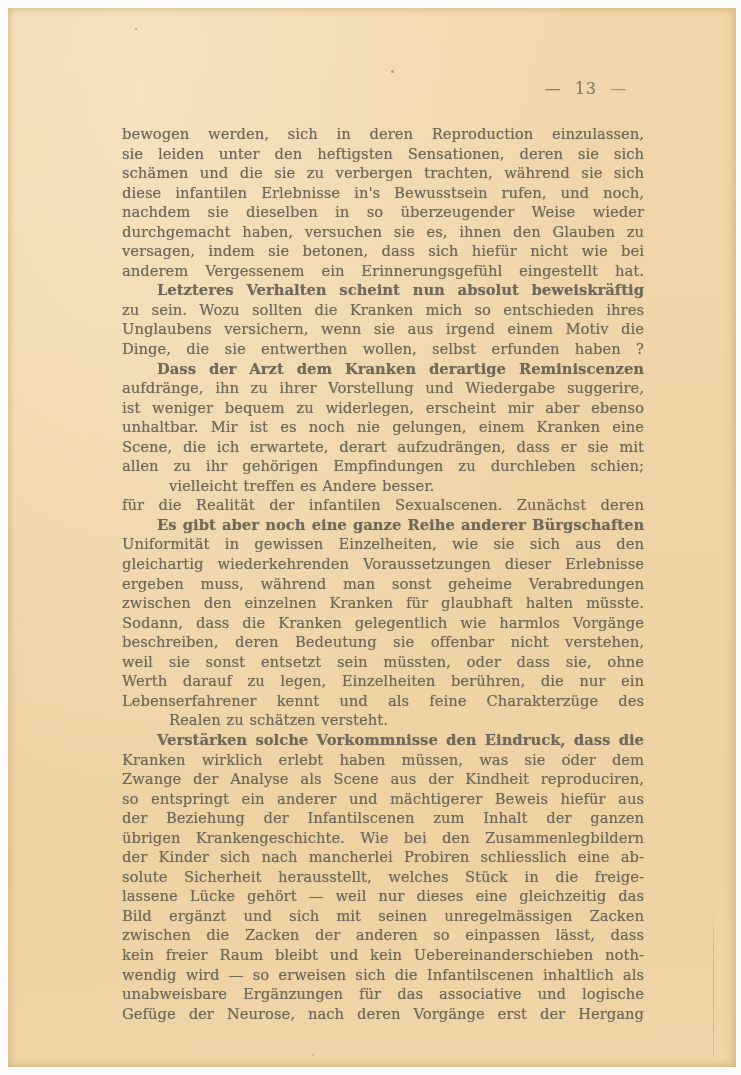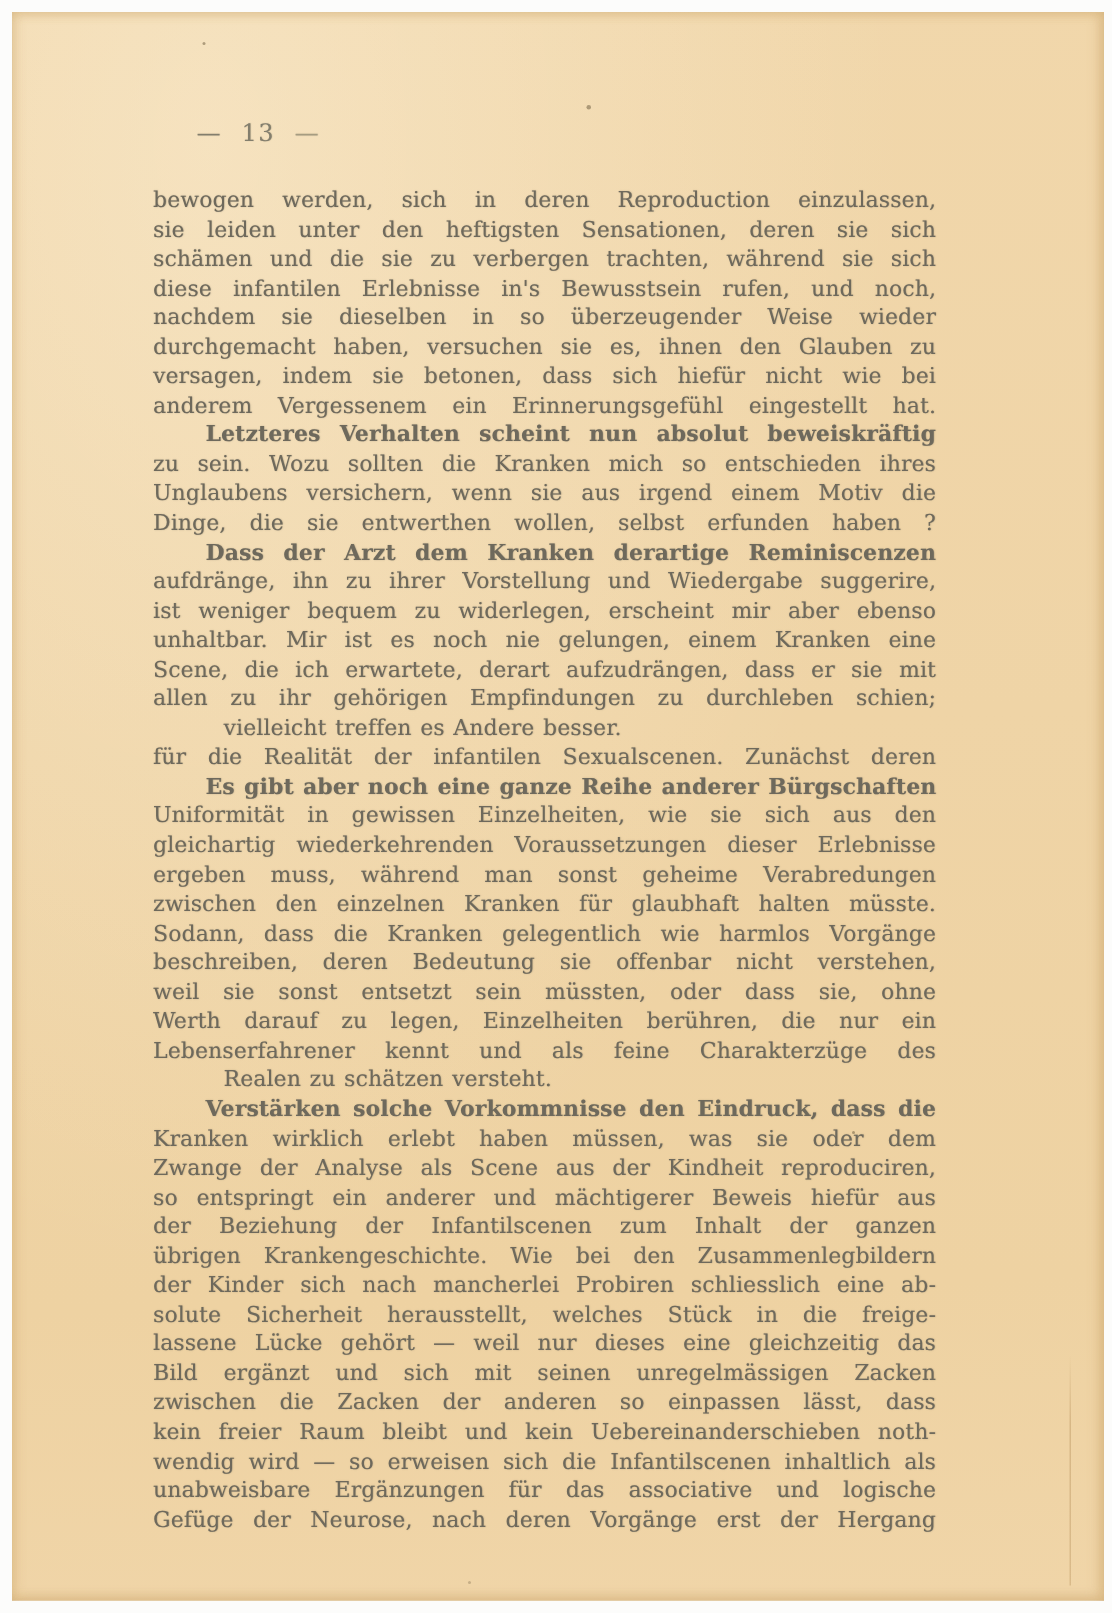--- a/index.html
+++ b/index.html
@@ -21,32 +21,32 @@
       inset -4px 0 8px rgba(195,155,95,0.28),
       inset 3px 0 7px rgba(200,160,100,0.18),
       inset 0 -3px 7px rgba(195,155,95,0.22),
       inset 0 3px 6px rgba(205,170,110,0.15);
   }
   .page-header {
     position: absolute;
     top: 71px;
     left: 110px;
     width: 522px;
-    text-align: left;
+    text-align: right;
     font-size: 16px;
     color: #837e6d;
     letter-spacing: 1px;
     text-shadow: 0.3px 0.3px 0.7px rgba(120,112,92,0.45);
   }
   .page-header .dash { margin: 0 13px; }
   .page-header .dash-right { color: #a69c81; }
   .text-block {
     position: absolute;
     top: 116px;
-    left: 94px;
+    left: 114px;
     width: 522px;
   }
   .line {
     font-size: 14.6px;
     line-height: 19.55px;
     color: #6e695c;
     text-align: justify;
     text-align-last: justify;
     white-space: nowrap;
     letter-spacing: 0.1px;

